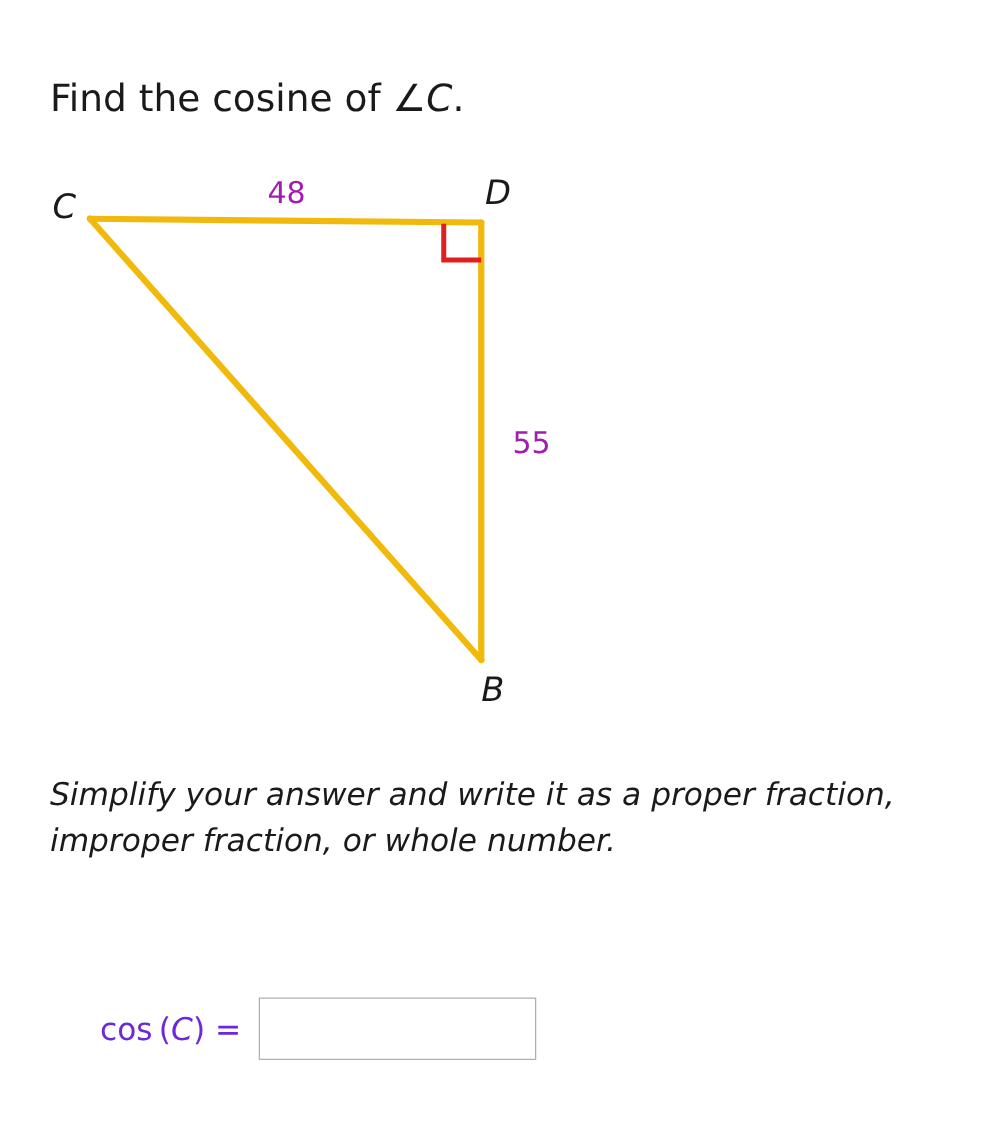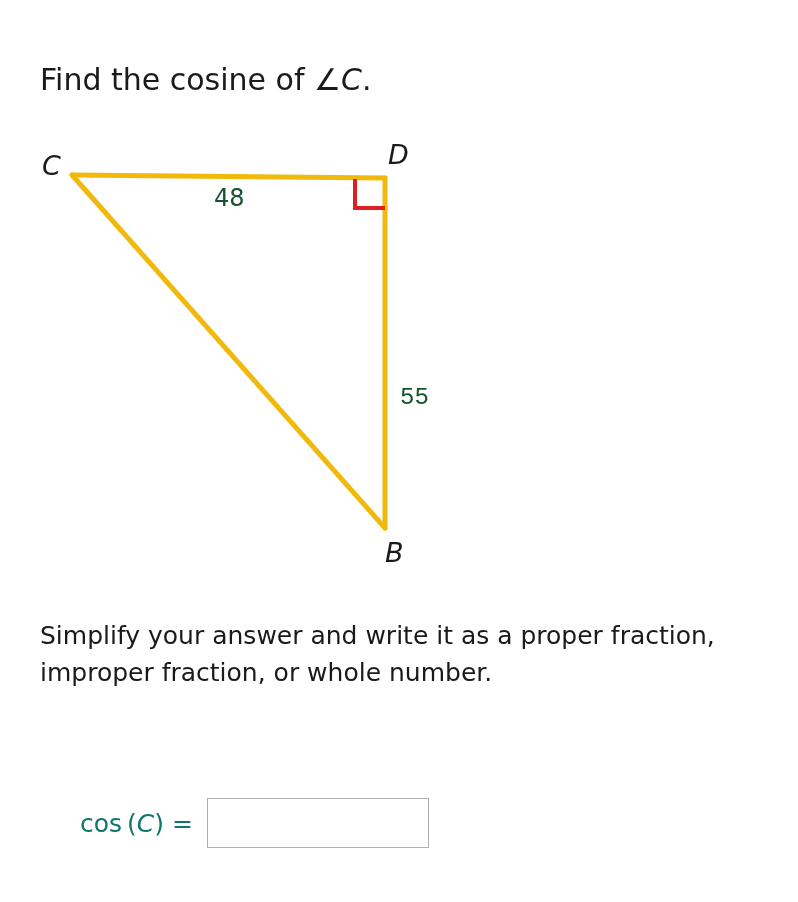--- a/index.html
+++ b/index.html
@@ -42,52 +42,52 @@
   .label {
     position: absolute;
     font-size: 27px;
     font-style: italic;
     color: #1a1a1a;
   }
   .side-label {
     position: absolute;
     font-size: 24px;
     font-style: normal;
-    color: #14532d;
-    margin-top: 44px;
+    color: #a21caf;
   }
 
   .label-c { left: 42px; top: 150px; }
   .label-d { left: 388px; top: 139px; }
   .label-b { left: 385px; top: 537px; }
 
   .label-48 { left: 214px; top: 140px; }
-  .label-55 { left: 400px; top: 340px; font-family: Liberation Mono, monospace; }
+  .label-55 { left: 410px; top: 340px; }
 
   .instructions {
     position: absolute;
     left: 40px;
     top: 618px;
     width: 750px;
     font-size: 25px;
+    font-style: italic;
     line-height: 1.46;
     color: #1a1a1a;
   }
 
   .answer-row {
     position: absolute;
     left: 80px;
     top: 798px;
     display: flex;
     align-items: center;
     gap: 0px;
   }
   .answer-expr {
     font-size: 25px;
-    color: #0f766e;
+    color: #6d28d9;
     white-space: nowrap;
     margin-right: 14px;
   }
   .answer-expr .ital { font-style: italic; }
   .answer-input {
     width: 222px;
     height: 50px;
     box-sizing: border-box;
     border: 1px solid #b0b0b0;
     background: #ffffff;

